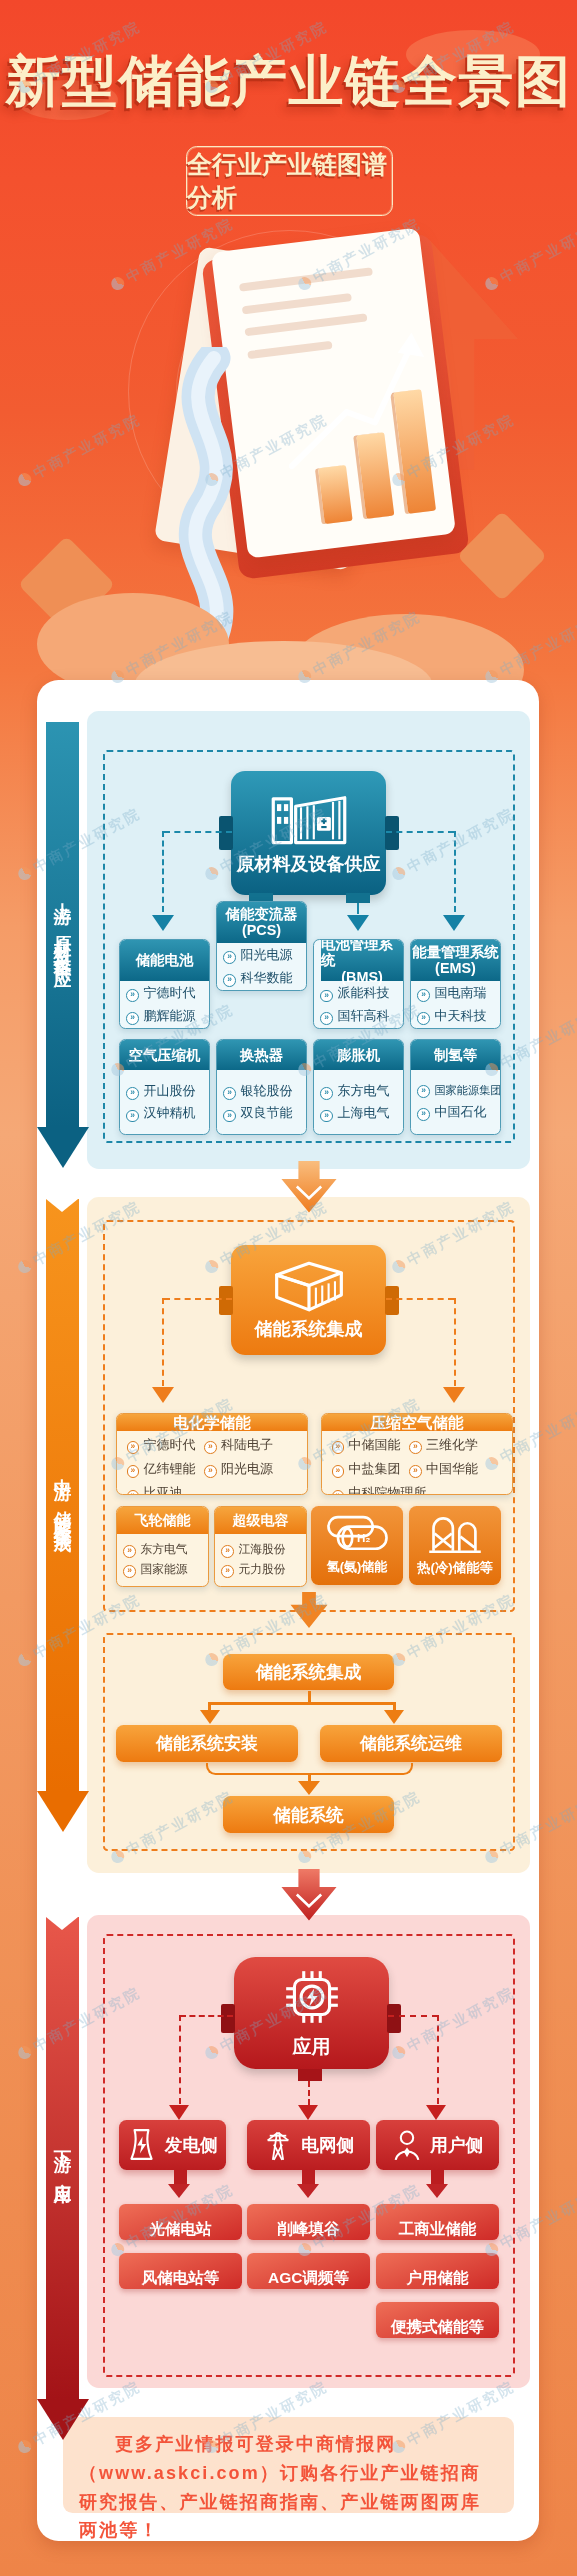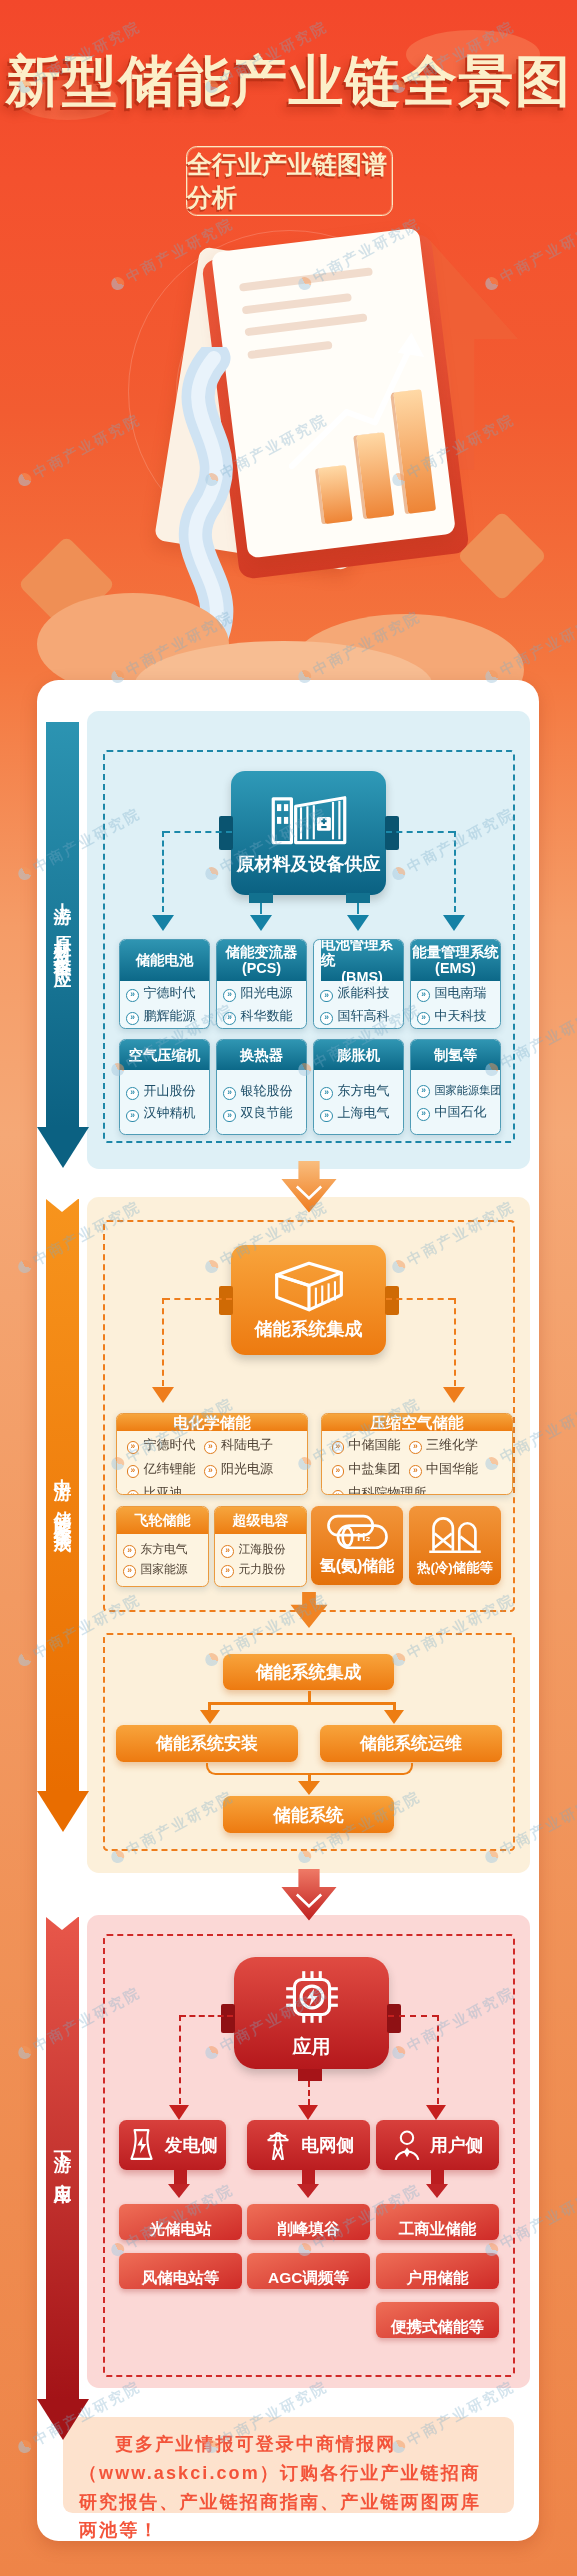--- a/index.html
+++ b/index.html
@@ -190,21 +190,21 @@
       <div class="co">
           <span class="blt"></span>
           <span>宁德时代</span>
         </div>
       <div class="co">
           <span class="blt"></span>
           <span>鹏辉能源</span>
         </div>
     </div>
   </div>
-  <div class="card up" style="left:216px;top:939px;width:89px;height:88px;">
+  <div class="card up" style="left:216px;top:901px;width:89px;height:88px;">
     <div class="chd t" style="height:41px;font-size:14.4px;">
         <span>储能变流器</span>
         <span>(PCS)</span>
       </div>
     <div class="cbd">
       <div class="co">
           <span class="blt"></span>
           <span>阳光电源</span>
         </div>
       <div class="co">
@@ -441,21 +441,21 @@
   </div>
   <div class="iconcard" style="left:311px;top:1506px;width:92px;height:79px;">
     <svg width="63" height="38" viewBox="0 0 118 72">
       <g fill="none" stroke="#fff" stroke-width="5">
         <rect x="4" y="4" width="84" height="36" rx="18"></rect>
         <rect x="22" y="22" width="92" height="42" rx="21"></rect>
         <ellipse cx="40" cy="43" rx="9" ry="17"></ellipse>
       </g>
       <text x="58" y="52" font-size="22" font-weight="bold" fill="#fff">H₂</text>
     </svg>
-    <span style="font-size:16px;">氢(氨)储能</span>
+    <span style="font-size:13px;">氢(氨)储能</span>
   </div>
   <div class="iconcard" style="left:409px;top:1506px;width:92px;height:79px;">
     <svg width="58" height="40" viewBox="0 0 108 74">
       <g fill="none" stroke="#fff" stroke-width="5">
         <path d="M14 68 V26 a18 18 0 0 1 36 0 V68"></path>
         <path d="M62 68 V32 a15 15 0 0 1 30 0 V68"></path>
         <line x1="6" y1="70" x2="102" y2="70"></line>
         <line x1="16" y1="36" x2="48" y2="62"></line>
         <line x1="48" y1="36" x2="16" y2="62"></line>
         <line x1="64" y1="42" x2="90" y2="62"></line>

